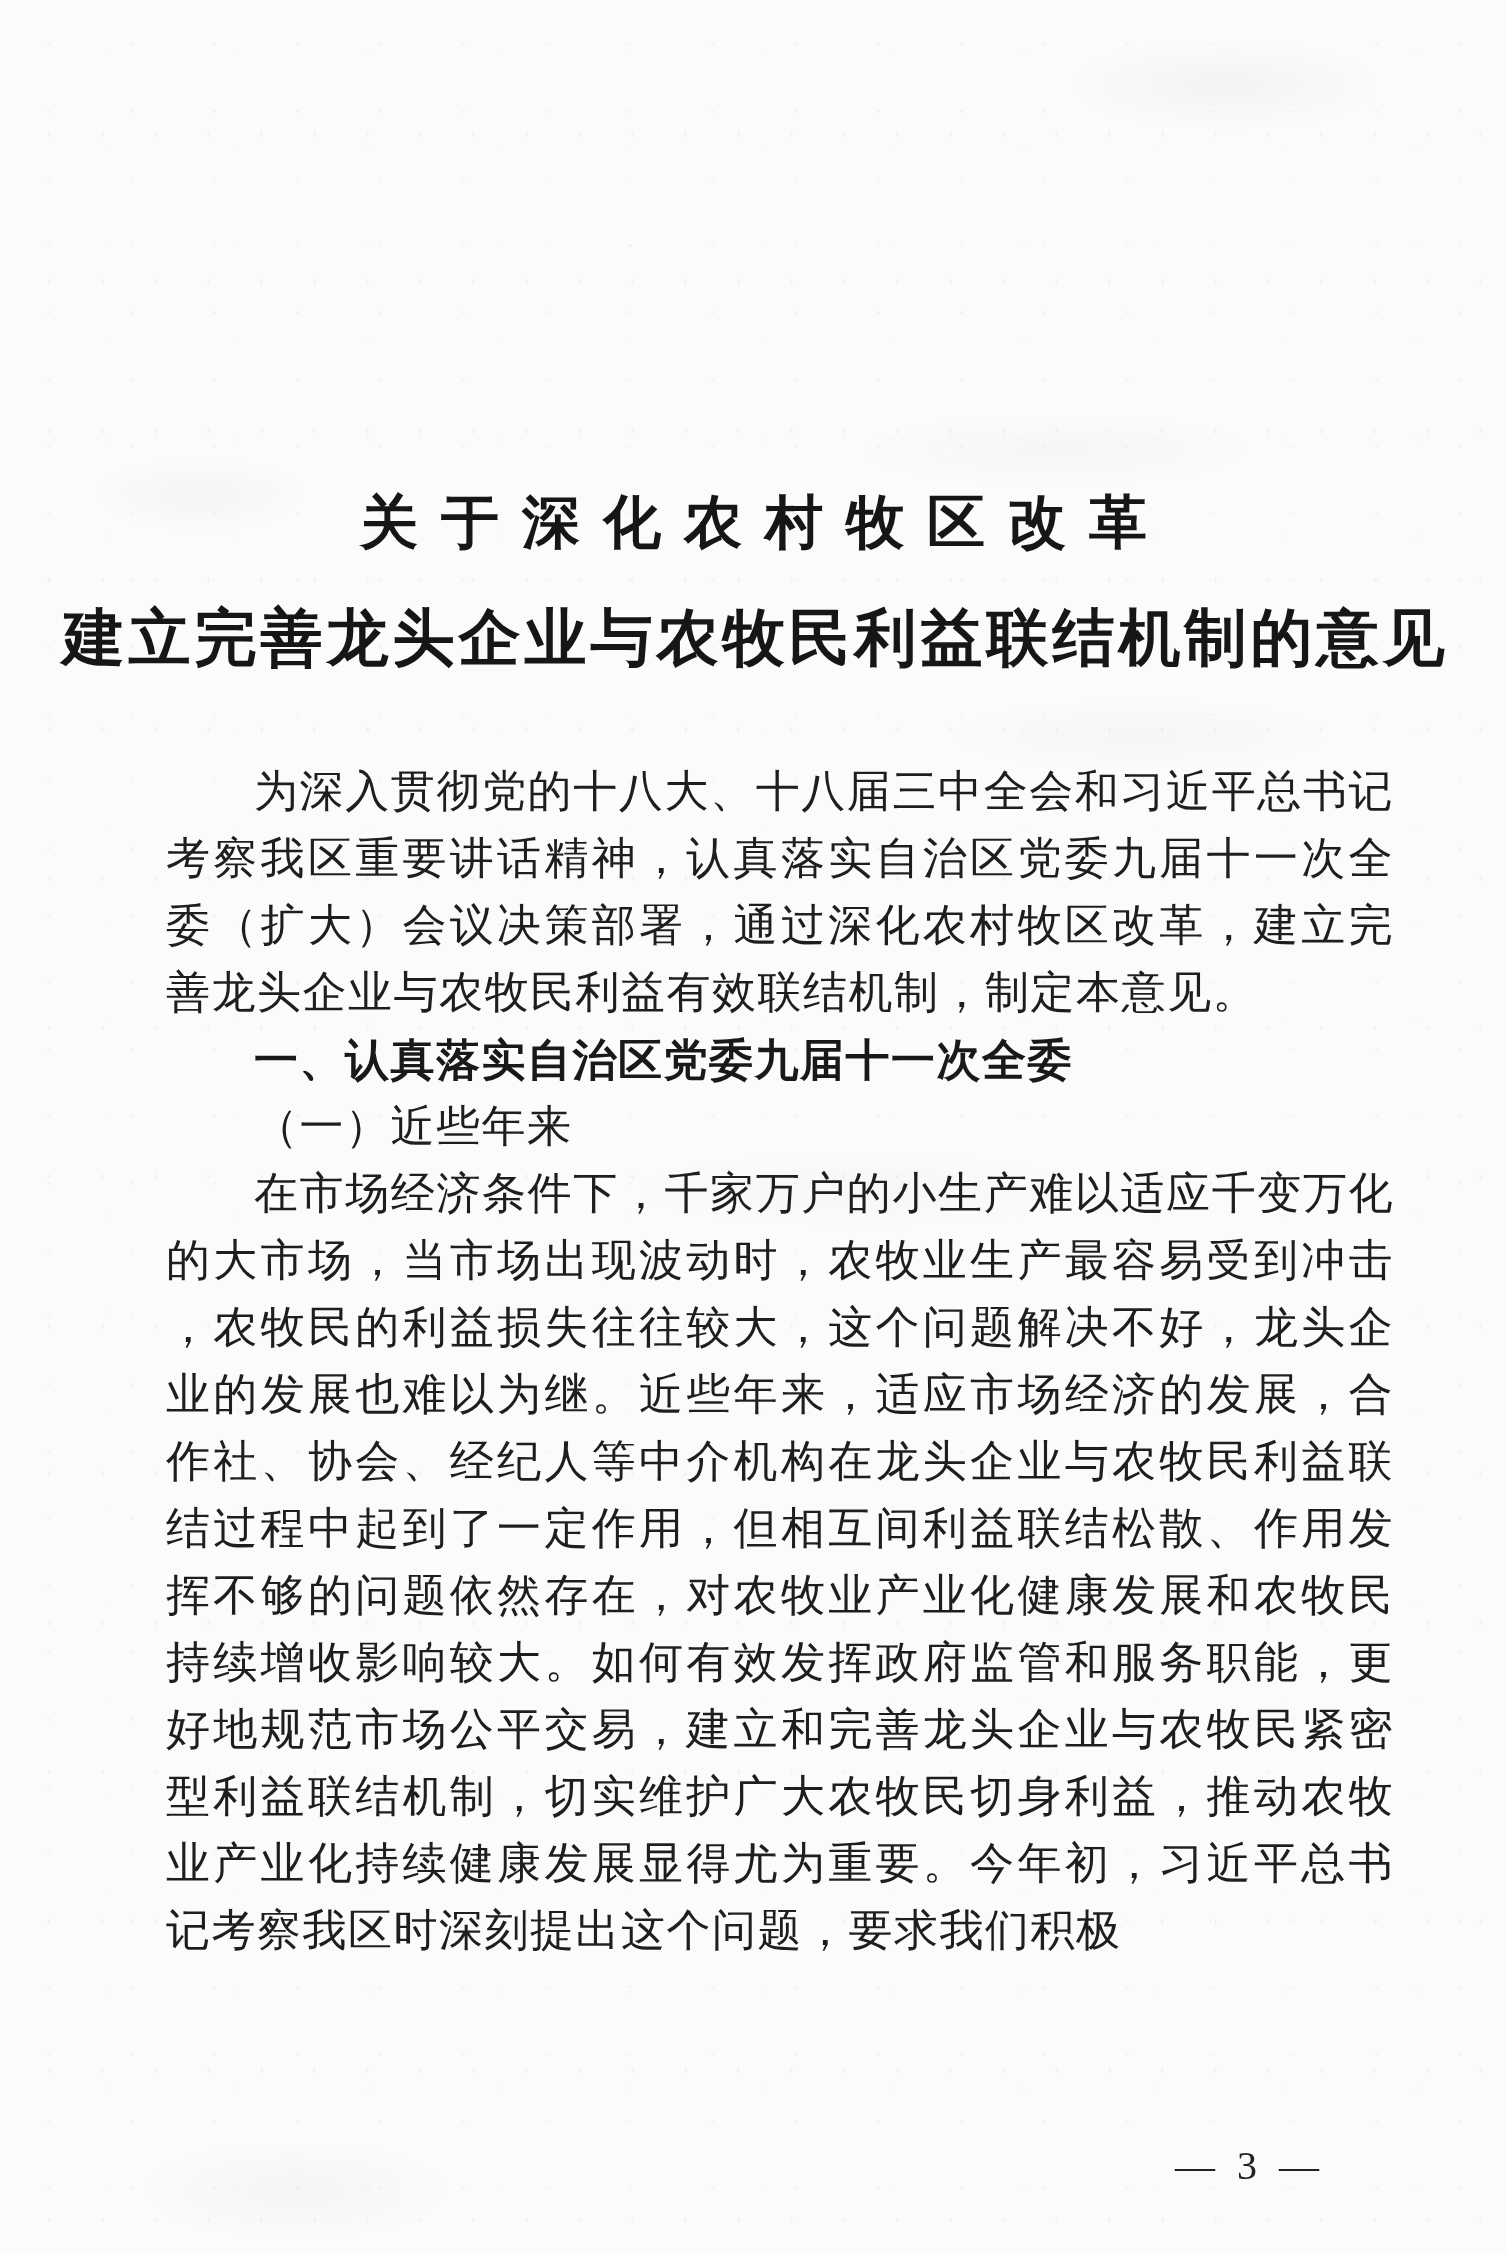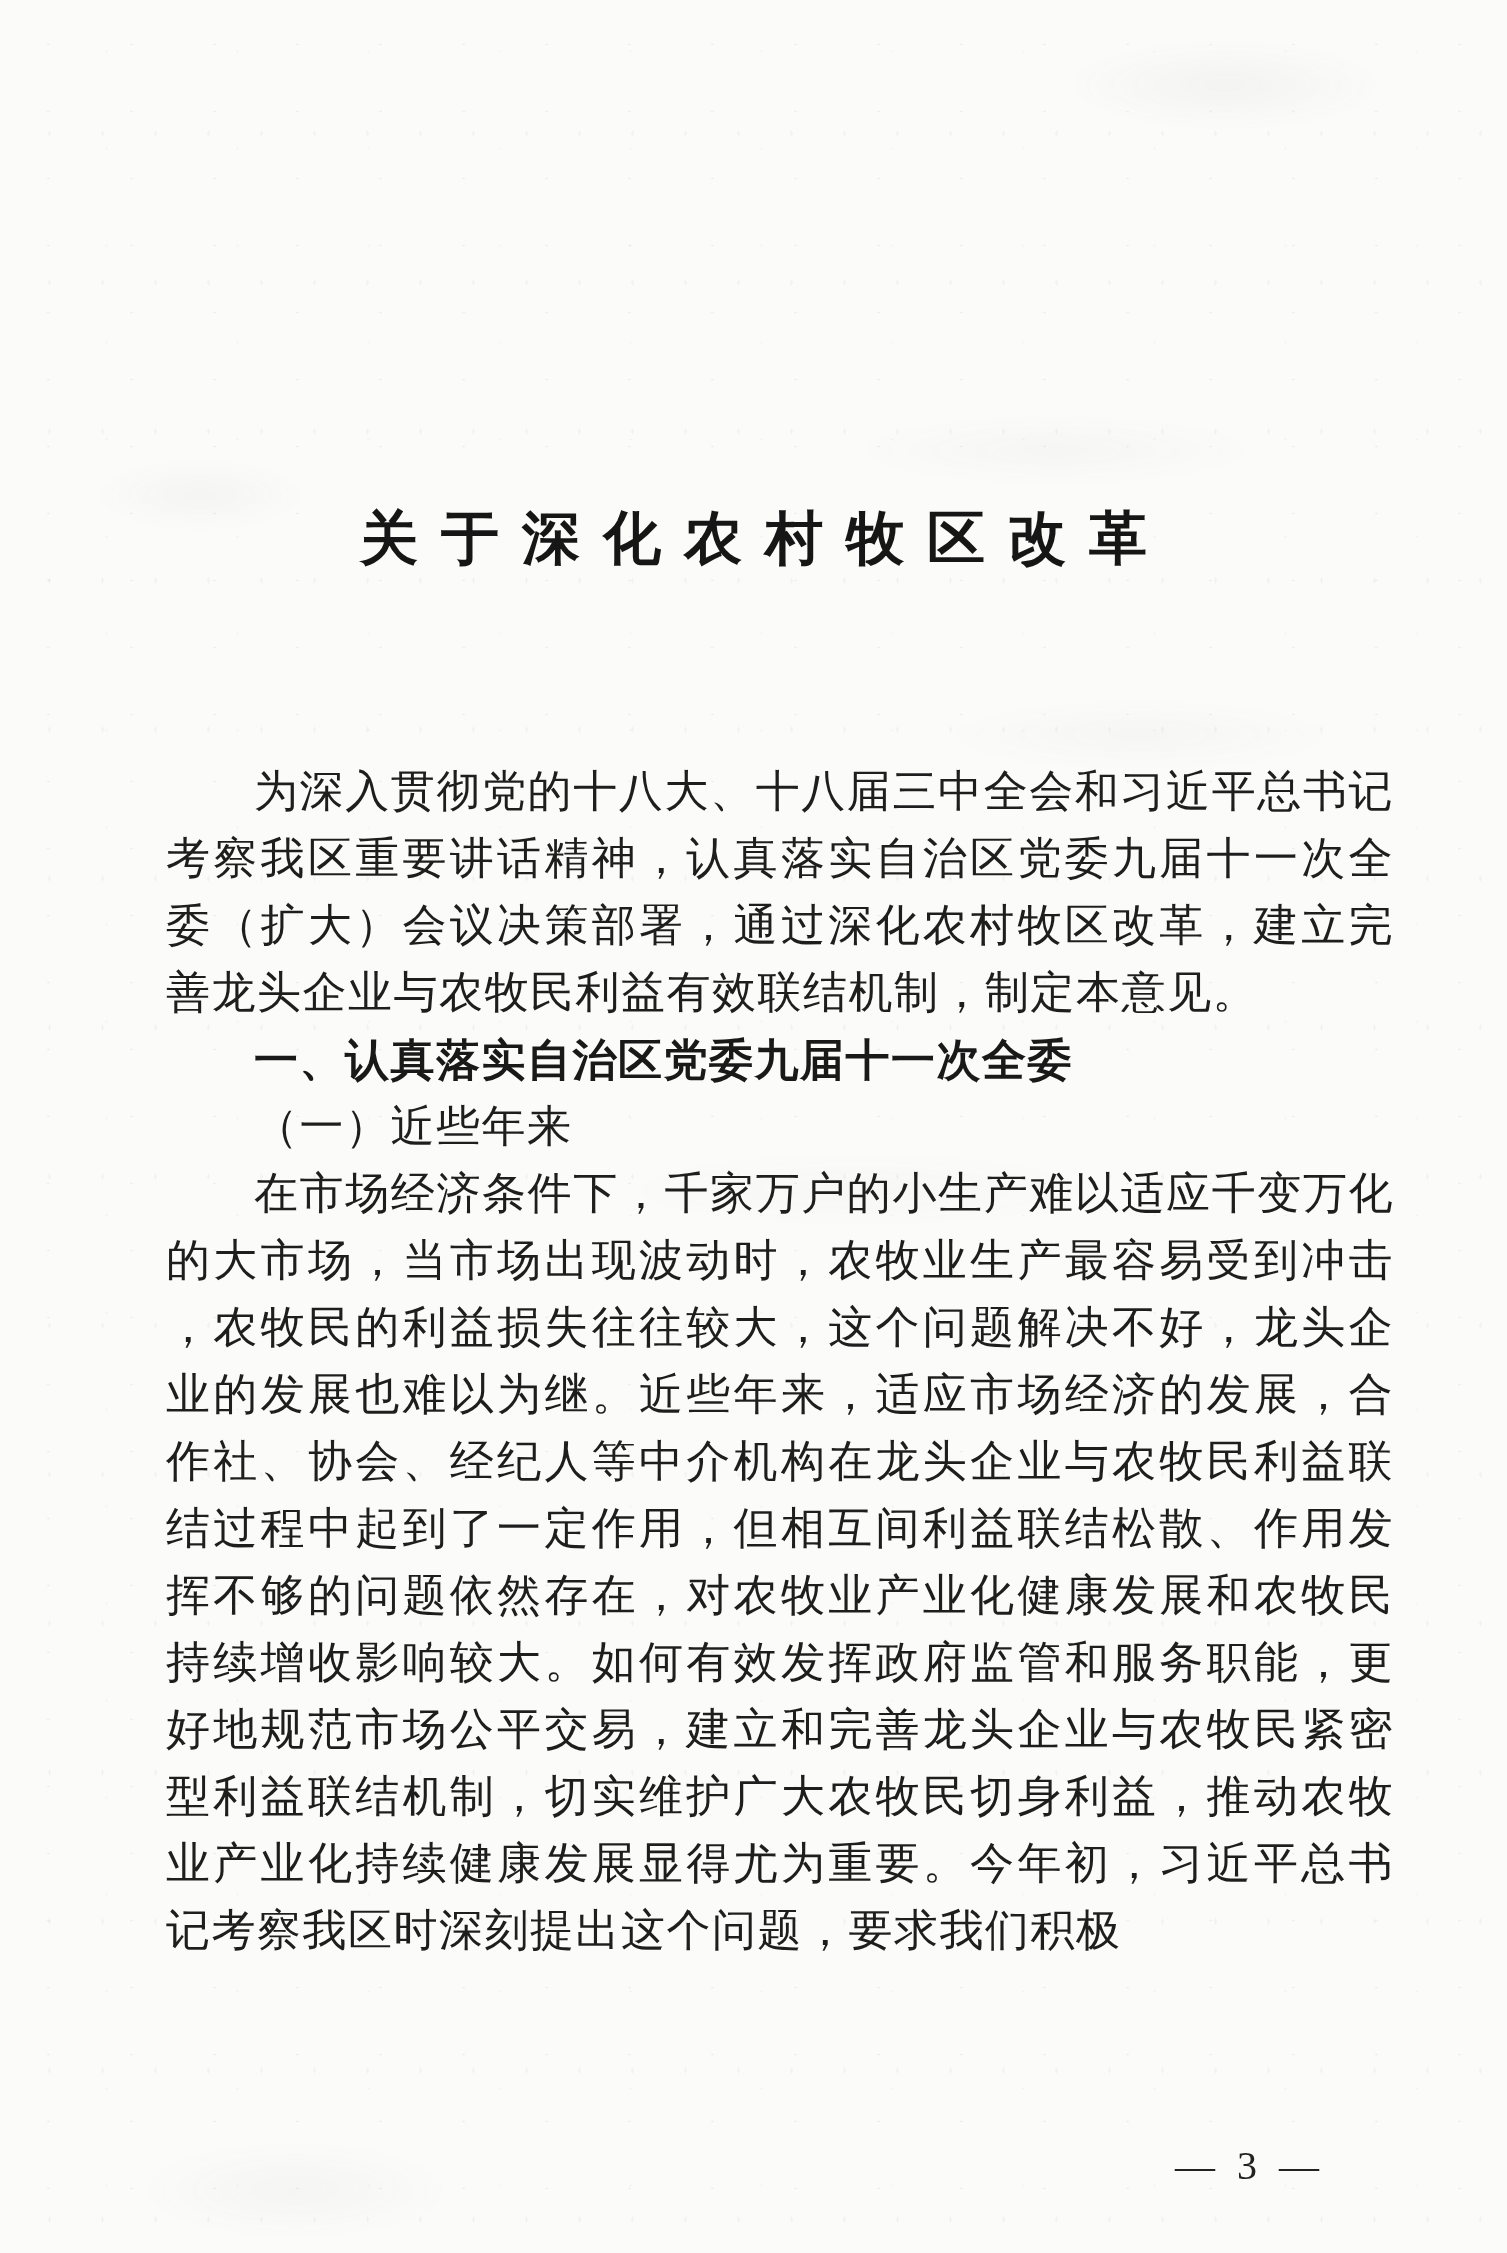--- a/index.html
+++ b/index.html
@@ -47,21 +47,21 @@
     position: absolute;
     left: 0;
     width: 100%;
     text-align: center;
     font-family: "Liberation Sans", "DejaVu Sans", sans-serif;
     font-weight: 700;
     color: #161616;
     white-space: nowrap;
   }
   .title-line.line1 {
-    top: 500px;
+    top: 484px;
     font-size: 58px;
     letter-spacing: 23px;
     text-indent: 23px;
   }
   .title-line.line2 {
     top: 596px;
     font-size: 62px;
     letter-spacing: 4px;
     text-indent: 4px;
   }
@@ -111,20 +111,21 @@
 
   <div class="smudge s1"></div>
   <div class="smudge s2"></div>
   <div class="smudge s3"></div>
   <div class="smudge s4"></div>
   <div class="smudge s5"></div>
   <div class="smudge s6"></div>
 
   <div class="title-line line1">关于深化农村牧区改革</div>
 
+  <div class="title-line line2">建立完善龙头企业与农牧民利益联结机制的意见</div>
 
   <div class="doc-body">
     <p>为深入贯彻党的十八大、十八届三中全会和习近平总书记考察我区重要讲话精神，认真落实自治区党委九届十一次全委（扩大）会议决策部署，通过深化农村牧区改革，建立完善龙头企业与农牧民利益有效联结机制，制定本意见。</p>
     <p class="heading1">一、认真落实自治区党委九届十一次全委</p>
     <p class="subheading">（一）近些年来</p>
     <p>在市场经济条件下，千家万户的小生产难以适应千变万化的大市场，当市场出现波动时，农牧业生产最容易受到冲击，农牧民的利益损失往往较大，这个问题解决不好，龙头企业的发展也难以为继。近些年来，适应市场经济的发展，合作社、协会、经纪人等中介机构在龙头企业与农牧民利益联结过程中起到了一定作用，但相互间利益联结松散、作用发挥不够的问题依然存在，对农牧业产业化健康发展和农牧民持续增收影响较大。如何有效发挥政府监管和服务职能，更好地规范市场公平交易，建立和完善龙头企业与农牧民紧密型利益联结机制，切实维护广大农牧民切身利益，推动农牧业产业化持续健康发展显得尤为重要。今年初，习近平总书记考察我区时深刻提出这个问题，要求我们积极</p>
   </div>
 
   <div class="pagenum">— 3 —</div>
 

